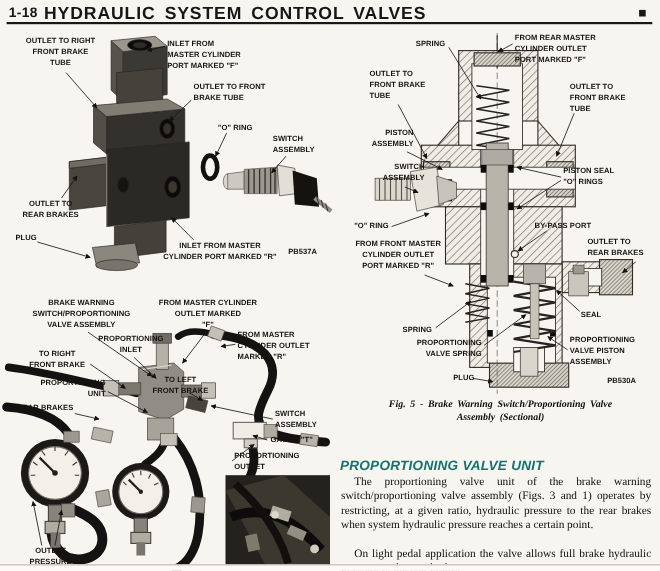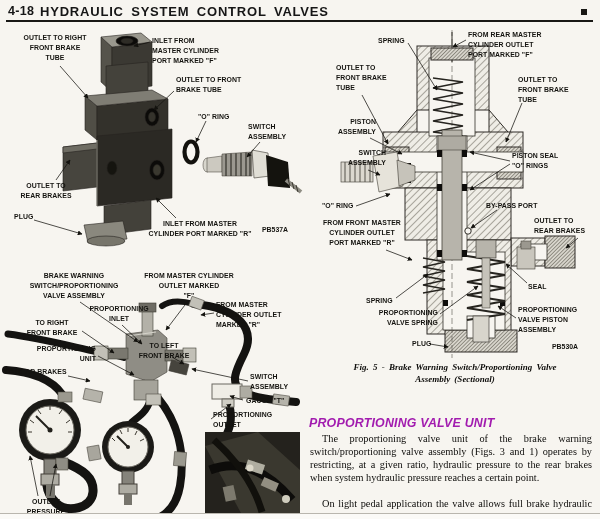--- a/index.html
+++ b/index.html
@@ -1,43 +1,43 @@
 <!DOCTYPE html>
 <html><head>
 <meta charset="utf-8">
 <style>
   * { margin:0; padding:0; box-sizing:border-box; }
   html,body { width:600px; height:519px; overflow:hidden; }
   body { background:#e9e7e1; font-family:"Liberation Sans",sans-serif; }
   #page { position:relative; width:600px; height:519px; background:#f7f5f0; color:#161616; overflow:hidden; }
   svg.art { position:absolute; left:0; top:0; z-index:1; }
   .pgnum { position:absolute; left:8px; top:4px; font-size:12.5px; font-weight:bold; letter-spacing:.3px; z-index:3; }
-  .pgtitle { position:absolute; left:40px; top:4px; font-size:13px; font-weight:bold; letter-spacing:.8px; word-spacing:3px; z-index:3; }
+  .pgtitle { position:absolute; left:40px; top:4px; font-size:16px; font-weight:bold; letter-spacing:.8px; word-spacing:3px; z-index:3; }
   .rule { position:absolute; left:6px; top:20px; width:587px; height:2px; background:#191815; z-index:3; }
   .sq { position:absolute; left:581px; top:9px; width:6px; height:6px; background:#191815; z-index:3; }
   .lbl { position:absolute; z-index:4; font-size:6.9px; line-height:1.42; font-weight:bold;
          letter-spacing:.05px; color:#14130f; white-space:pre-line; text-align:center; }
   .ta-l { text-align:left; } .ta-r { text-align:right; }
   .pcode { position:absolute; z-index:4; font-size:6.9px; font-weight:bold; color:#14130f; }
   .caption { position:absolute; z-index:4; font-family:"Liberation Serif",serif; font-weight:bold; font-style:italic;
              font-size:9px; line-height:1.35; text-align:center; white-space:pre-line; color:#0e0d0b; word-spacing:2px; }
   .body-text { position:absolute; z-index:4; font-family:"Liberation Serif",serif; font-size:10.3px;
                line-height:13px; text-align:justify; color:#0e0d0b; width:282px; left:310px; }
   .indent { text-indent:12px; }
   .section-heading { position:absolute; z-index:4; left:309px; top:416px; font-family:"Liberation Sans",sans-serif;
-                     font-weight:bold; font-style:italic; font-size:12.4px; letter-spacing:.2px; color:#a21caf; }
+                     font-weight:bold; font-style:italic; font-size:12.4px; letter-spacing:.2px; color:#0f766e; }
   .bottom-strip { position:absolute; z-index:5; left:0; top:513px; width:600px; height:6px;
                   background:#fbfaf7; border-top:1px solid #b9b6ae; }
 </style>
 </head>
 <body>
 
 <div id="page">
 
-  <div class="pgnum">4-18</div>
+  <div class="pgnum">1-18</div>
   <div class="pgtitle">HYDRAULIC SYSTEM CONTROL VALVES</div>
   <div class="rule"></div>
   <div class="sq"></div>
 
   <svg class="art" width="600" height="519" viewBox="0 0 600 519">
     <defs>
       <marker id="ah" viewBox="0 0 8 8" refX="7" refY="4" markerWidth="6.5" markerHeight="6.5" orient="auto">
         <path d="M0,0 L8,4 L0,8 Z" fill="#14130f"></path>
       </marker>
       <pattern id="h1" width="5" height="5" patternUnits="userSpaceOnUse" patternTransform="rotate(45)">

